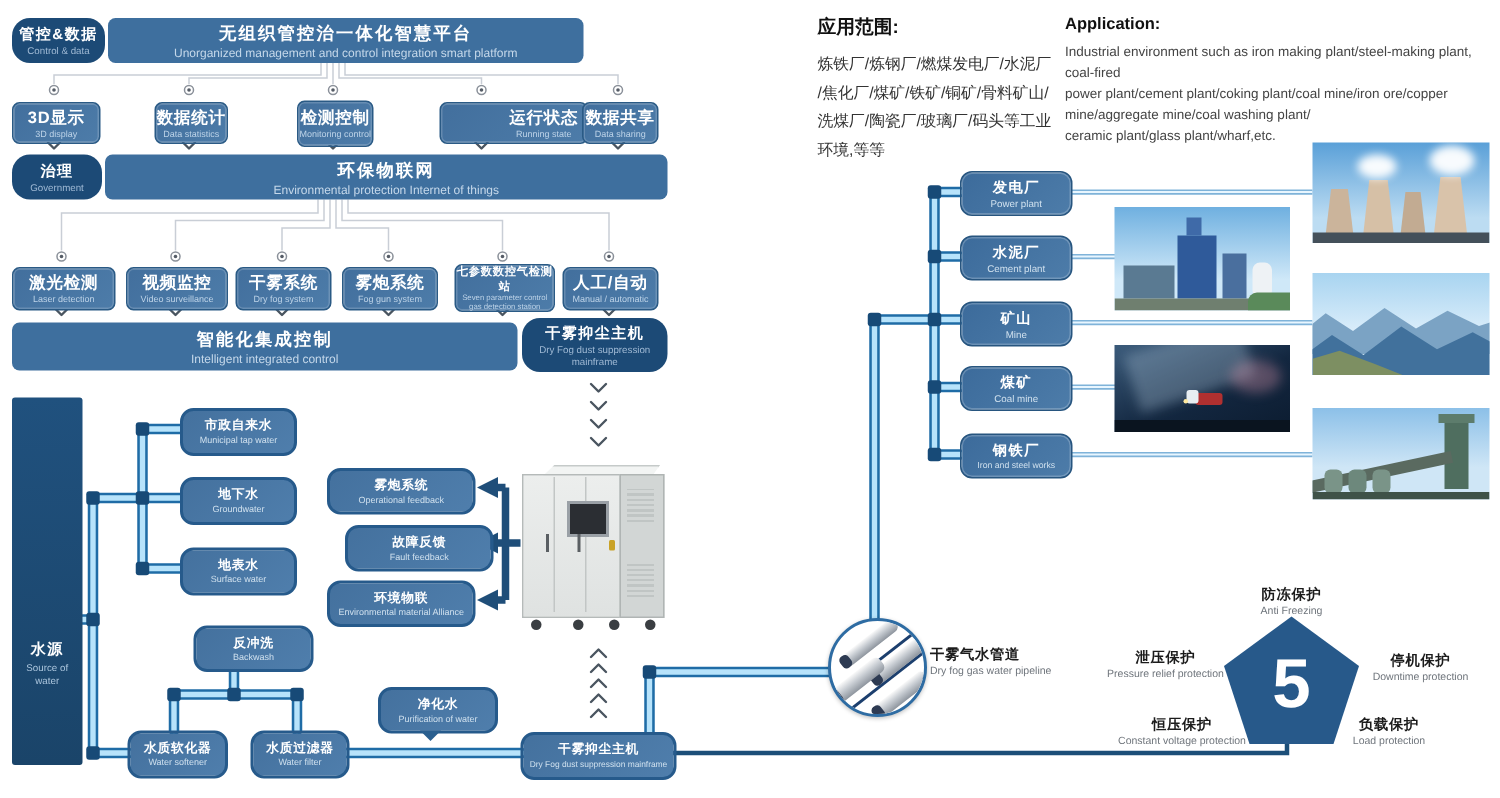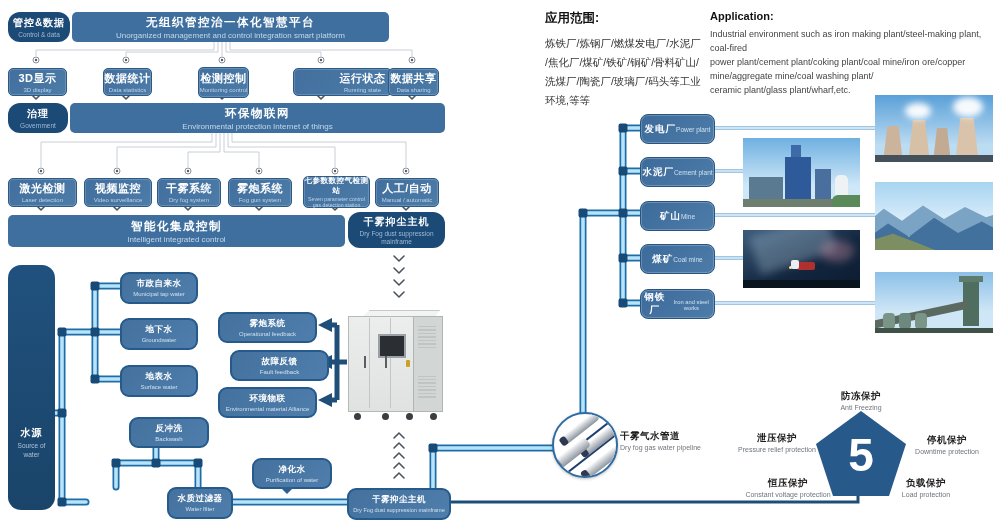--- a/index.html
+++ b/index.html
@@ -25,26 +25,26 @@
   .tag .en{font-size:6.5px;color:#9fb9d4;margin-top:1px;}
   .bar{background:#3e6f9e;border-radius:5px;color:#fff;display:flex;flex-direction:column;align-items:center;justify-content:center;z-index:2;}
   .bar .zh{font-weight:bold;font-size:11.5px;letter-spacing:1.5px;}
   .bar .en{font-size:8px;color:#c5d8ea;margin-top:1px;}
   .rbox{background:linear-gradient(135deg,#426f9d,#4d7ca9);border:1px solid #2a5a85;box-shadow:inset 0 0 0 1px rgba(255,255,255,.18);border-radius:5px;color:#fff;display:flex;flex-direction:column;align-items:center;justify-content:center;z-index:2;text-align:center;}
   .rbox .zh{font-weight:bold;font-size:11px;letter-spacing:.5px;}
   .rbox .en{font-size:6px;color:#bdd3e8;margin-top:1px;line-height:1.15;}
   .node{background:linear-gradient(135deg,#477099;,#4d7ca9);background:linear-gradient(135deg,#44719e,#4f7eac);border:2px solid #265a8b;border-radius:9px;color:#fff;display:flex;flex-direction:column;align-items:center;justify-content:center;z-index:2;text-align:center;}
   .node .zh{font-weight:bold;font-size:8.5px;letter-spacing:.5px;}
   .node .en{font-size:6px;color:#cfe0ee;margin-top:1px;line-height:1.1;}
-  .fbox{background:linear-gradient(135deg,#3c6b9b,#4d7ca9);border:1.5px solid #27557f;box-shadow:inset 0 0 0 1px rgba(255,255,255,.22);border-radius:8px;color:#fff;display:flex;flex-direction:row;align-items:center;justify-content:center;z-index:3;text-align:center;}
+  .fbox{background:linear-gradient(135deg,#3c6b9b,#4d7ca9);border:1.5px solid #27557f;box-shadow:inset 0 0 0 1px rgba(255,255,255,.22);border-radius:8px;color:#fff;display:flex;flex-direction:column;align-items:center;justify-content:center;z-index:3;text-align:center;}
   .fbox .zh{font-weight:bold;font-size:9.5px;letter-spacing:1px;}
   .fbox .en{font-size:6.5px;color:#cfe0ee;margin-top:1px;}
   .callout{z-index:3;}
   .callout:after{content:"";position:absolute;left:26px;top:100%;border:7px solid transparent;border-top-color:#2a5f8f;}
-  .vsource{background:linear-gradient(180deg,#20517e,#1a4469);border-radius:13px;color:#fff;display:flex;flex-direction:column;align-items:center;justify-content:center;z-index:2;text-align:center;padding-top:110px;box-sizing:border-box;}
+  .vsource{background:linear-gradient(180deg,#20517e,#1a4469);border-radius:2px;color:#fff;display:flex;flex-direction:column;align-items:center;justify-content:center;z-index:2;text-align:center;padding-top:110px;box-sizing:border-box;}
   .vsource .zh{font-weight:bold;font-size:10px;letter-spacing:1px;}
   .vsource .en{font-size:6.5px;color:#aac4dc;margin-top:2px;width:34px;line-height:1.3;}
   .ptext{z-index:3;text-align:center;}
   .ptext .zh{font-weight:bold;font-size:9.5px;color:#1b1b1b;letter-spacing:.5px;}
   .ptext .en{font-size:7px;color:#6f757c;margin-top:1px;}
   .penta-num{z-index:4;color:#fff;font-weight:bold;font-size:46px;text-align:center;}
   
   .appzh{z-index:2;width:168px;color:#333;}
   .appzh .t{font-size:12.5px;font-weight:bold;color:#111;margin-bottom:7px;}
   .appzh .l{font-size:10.5px;line-height:1.8;}
@@ -332,20 +332,24 @@
       <div class="en">Groundwater</div>
   </div>
   <div class="abs node" style="left:120px;top:365px;width:74px;height:28px;">
     <div class="zh">地表水</div>
       <div class="en">Surface water</div>
   </div>
   <div class="abs node" style="left:129px;top:417px;width:76px;height:27px;">
     <div class="zh">反冲洗</div>
       <div class="en">Backwash</div>
   </div>
+  <div class="abs node" style="left:85px;top:487px;width:63px;height:28px;">
+    <div class="zh">水质软化器</div>
+      <div class="en">Water softener</div>
+  </div>
   <div class="abs node" style="left:167px;top:487px;width:62px;height:28px;">
     <div class="zh">水质过滤器</div>
       <div class="en">Water filter</div>
   </div>
   <div class="abs node callout" style="left:252px;top:458px;width:76px;height:27px;">
     <div class="zh">净化水</div>
       <div class="en">Purification of water</div>
   </div>
 
   <div class="abs node" style="left:218px;top:312px;width:95px;height:27px;">

